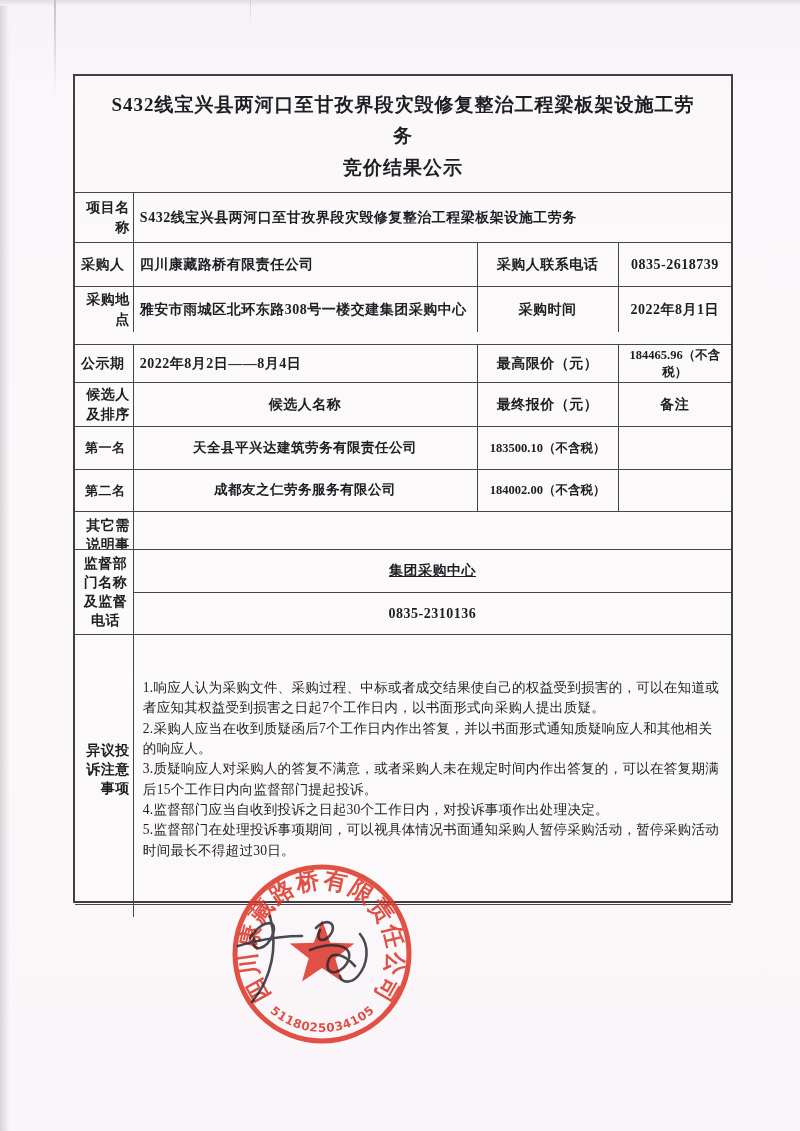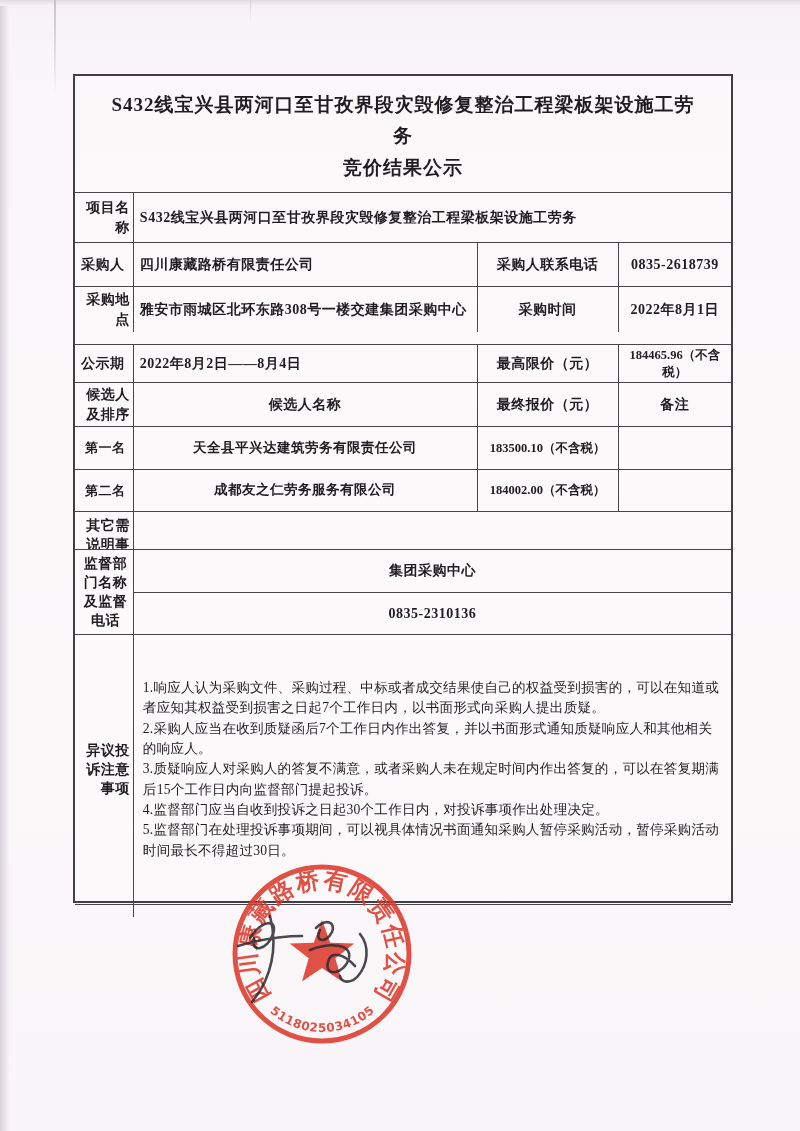--- a/index.html
+++ b/index.html
@@ -149,21 +149,21 @@
     </div>
 
     <div class="row" style="height:38px;">
       <div class="cell first lab top">其它需说明事项</div>
       <div class="cell wide"></div>
     </div>
 
     <div class="row" style="height:85px;">
       <div class="cell first lab ctr" style="text-align:center;">监督部门名称及监督电话</div>
       <div class="sup-right" style="border-left:1.6px solid #47464b;">
-        <div class="sup-sub" style="height:42px;">集团采购中心</div>
+        <div class="sup-sub" style="height:42px;text-decoration:underline;">集团采购中心</div>
         <div class="sup-sub" style="flex:1;">0835-2310136</div>
       </div>
     </div>
 
     <div class="row" style="height:270px;">
       <div class="cell first lab">异议投诉注意事项</div>
       <div class="obj-cell">
         <div class="obj-item">1.响应人认为采购文件、采购过程、中标或者成交结果使自己的权益受到损害的，可以在知道或者应知其权益受到损害之日起7个工作日内，以书面形式向采购人提出质疑。</div>
         <div class="obj-item">2.采购人应当在收到质疑函后7个工作日内作出答复，并以书面形式通知质疑响应人和其他相关的响应人。</div>
         <div class="obj-item">3.质疑响应人对采购人的答复不满意，或者采购人未在规定时间内作出答复的，可以在答复期满后15个工作日内向监督部门提起投诉。</div>

